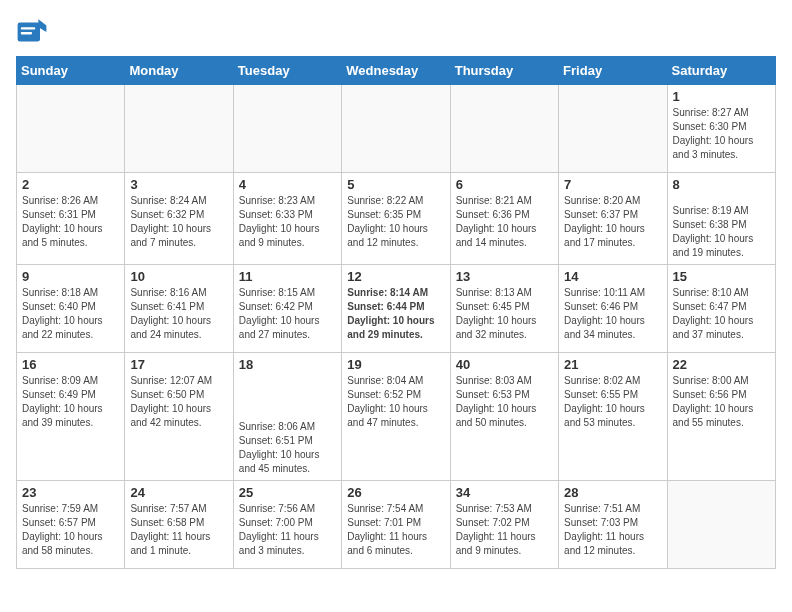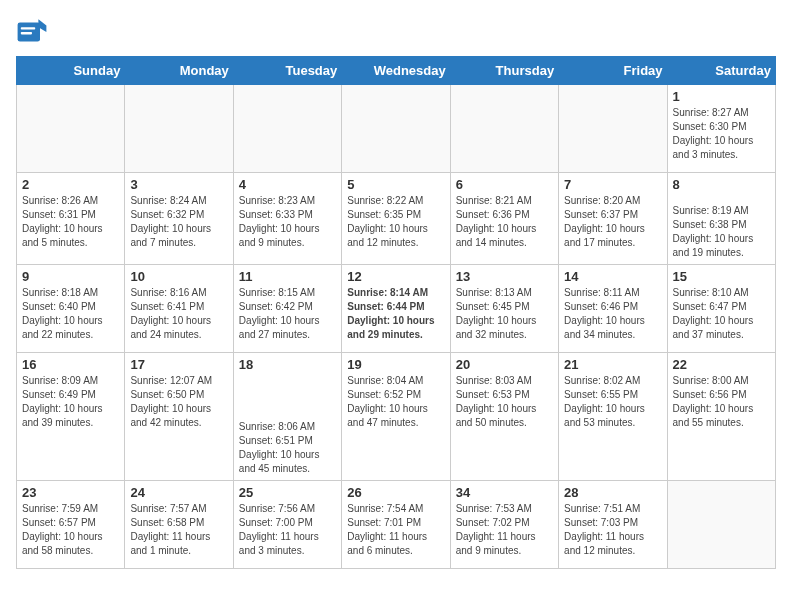--- a/index.html
+++ b/index.html
@@ -50,21 +50,21 @@
       width: 100%;
       border-collapse: collapse;
       border: 1px solid #ccc;
     }
     .calendar th {
       background: #2a7abf;
       color: #fff;
       font-size: 13px;
       font-weight: bold;
       padding: 6px 4px;
-      text-align: right;
+      text-align: left;
       border: 1px solid #2a7abf;
     }
     .calendar td {
       width: 14.28%;
       vertical-align: top;
       border: 1px solid #ccc;
       padding: 4px 5px;
       height: 88px;
       font-size: 10.5px;
       color: #333;
@@ -217,21 +217,21 @@
         </td>
         <td>
           <span class="day-num">13</span>
           <div class="day-info" style="white-space: pre-line;">Sunrise: 8:13 AM
 Sunset: 6:45 PM
 Daylight: 10 hours
 and 32 minutes.</div>
         </td>
         <td>
           <span class="day-num">14</span>
-          <div class="day-info" style="white-space: pre-line;">Sunrise: 8:11 AM
+          <div class="day-info" style="white-space: pre-line;">Sunrise: 10:11 AM
 Sunset: 6:46 PM
 Daylight: 10 hours
 and 34 minutes.</div>
         </td>
         <td>
           <span class="day-num">15</span>
           <div class="day-info" style="white-space: pre-line;">Sunrise: 8:10 AM
 Sunset: 6:47 PM
 Daylight: 10 hours
 and 37 minutes.</div>
@@ -260,21 +260,21 @@
 and 45 minutes.</div>
         </td>
         <td>
           <span class="day-num">19</span>
           <div class="day-info" style="white-space: pre-line;">Sunrise: 8:04 AM
 Sunset: 6:52 PM
 Daylight: 10 hours
 and 47 minutes.</div>
         </td>
         <td>
-          <span class="day-num">20</span>
+          <span class="day-num">40</span>
           <div class="day-info" style="white-space: pre-line;">Sunrise: 8:03 AM
 Sunset: 6:53 PM
 Daylight: 10 hours
 and 50 minutes.</div>
         </td>
         <td>
           <span class="day-num">21</span>
           <div class="day-info" style="white-space: pre-line;">Sunrise: 8:02 AM
 Sunset: 6:55 PM
 Daylight: 10 hours

